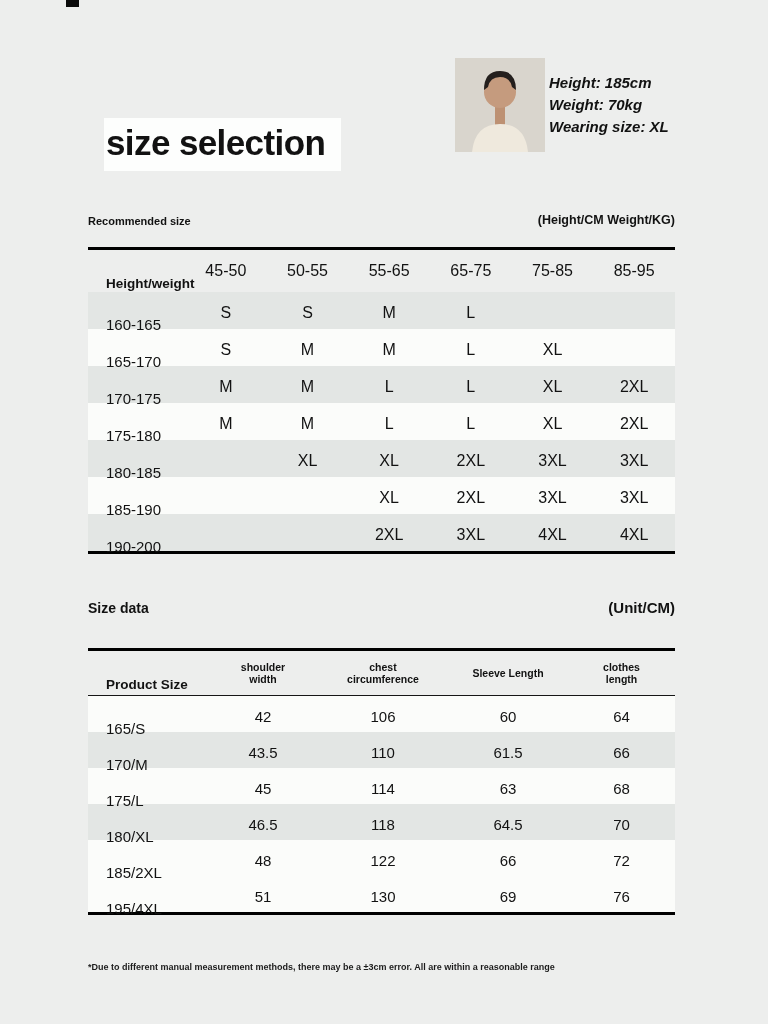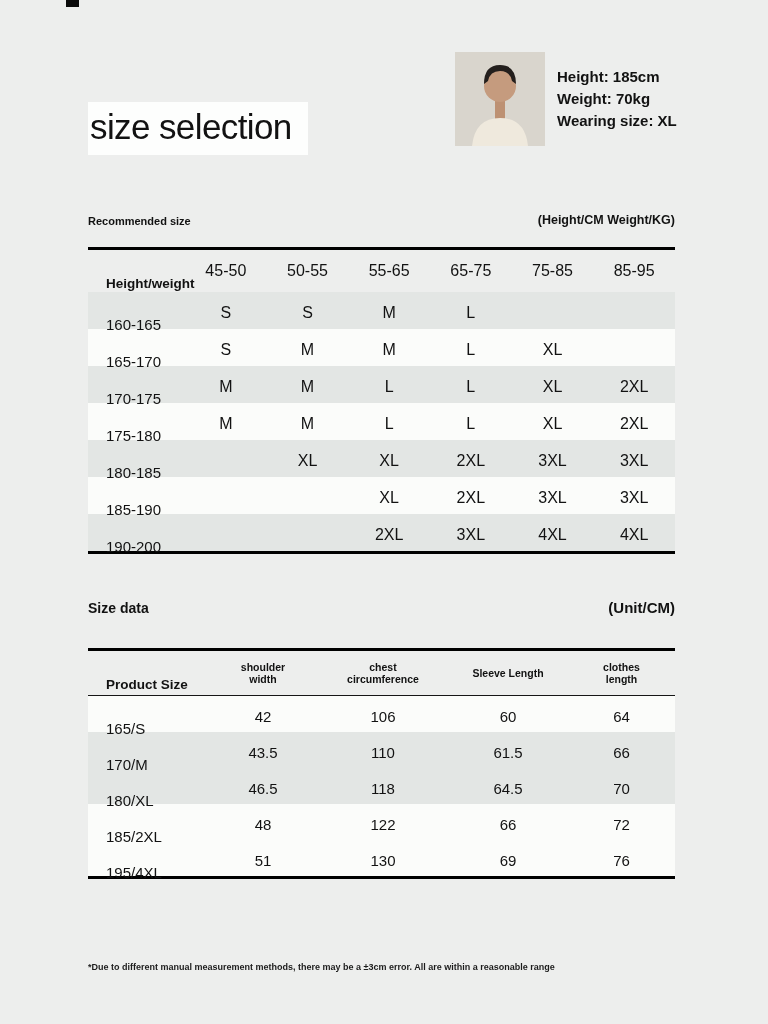--- a/index.html
+++ b/index.html
@@ -3,24 +3,24 @@
 <meta charset="utf-8">
 <style>
   html,body{margin:0;padding:0;}
   body{
     width:768px;height:1024px;position:relative;overflow:hidden;
     background:#edeeed;color:#121212;
     font-family:"Liberation Sans", sans-serif;
   }
   .crop-mark{position:absolute;left:66px;top:0;width:13px;height:7px;background:#0a0a0a;}
 
-  .title{position:absolute;left:88px;top:102px;margin:0;font-size:35px;font-weight:400;letter-spacing:-0.6px;}
+  .title{position:absolute;left:88px;top:102px;margin:16px;font-size:35px;font-weight:700;letter-spacing:-0.6px;}
   .title .hl{background:#fdfefd;padding:5px 16px 8px 2px;display:inline-block;}
 
-  .model-block{position:absolute;left:455px;top:52px;display:flex;align-items:center;gap:12px;}
+  .model-block{position:absolute;left:455px;top:58px;display:flex;align-items:center;gap:4px;font-style:italic;}
   .model-photo{width:90px;height:94px;flex:0 0 auto;overflow:hidden;}
   .model-photo svg{display:block;width:100%;height:100%;}
   .model-info{font-size:15px;font-weight:700;line-height:22px;white-space:nowrap;}
 
   .rec-header{position:absolute;left:88px;width:587px;top:213px;display:flex;justify-content:space-between;align-items:flex-end;}
   .rec-label{font-size:11px;font-weight:700;}
   .rec-unit{font-size:12.5px;font-weight:700;}
 
   .table{position:absolute;left:88px;width:587px;border-top:3px solid #000;border-bottom:3px solid #000;}
   .table1{top:247px;}
@@ -174,20 +174,27 @@
     <div class="c">60</div>
     <div class="c">64</div>
   </div>
   <div class="trow t2 gray">
     <div class="c c0">170/M</div>
     <div class="c">43.5</div>
     <div class="c">110</div>
     <div class="c">61.5</div>
     <div class="c">66</div>
   </div>
+  <div class="trow t2 white">
+    <div class="c c0">175/L</div>
+    <div class="c">45</div>
+    <div class="c">114</div>
+    <div class="c">63</div>
+    <div class="c">68</div>
+  </div>
   <div class="trow t2 gray">
     <div class="c c0">180/XL</div>
     <div class="c">46.5</div>
     <div class="c">118</div>
     <div class="c">64.5</div>
     <div class="c">70</div>
   </div>
   <div class="trow t2 white">
     <div class="c c0">185/2XL</div>
     <div class="c">48</div>

